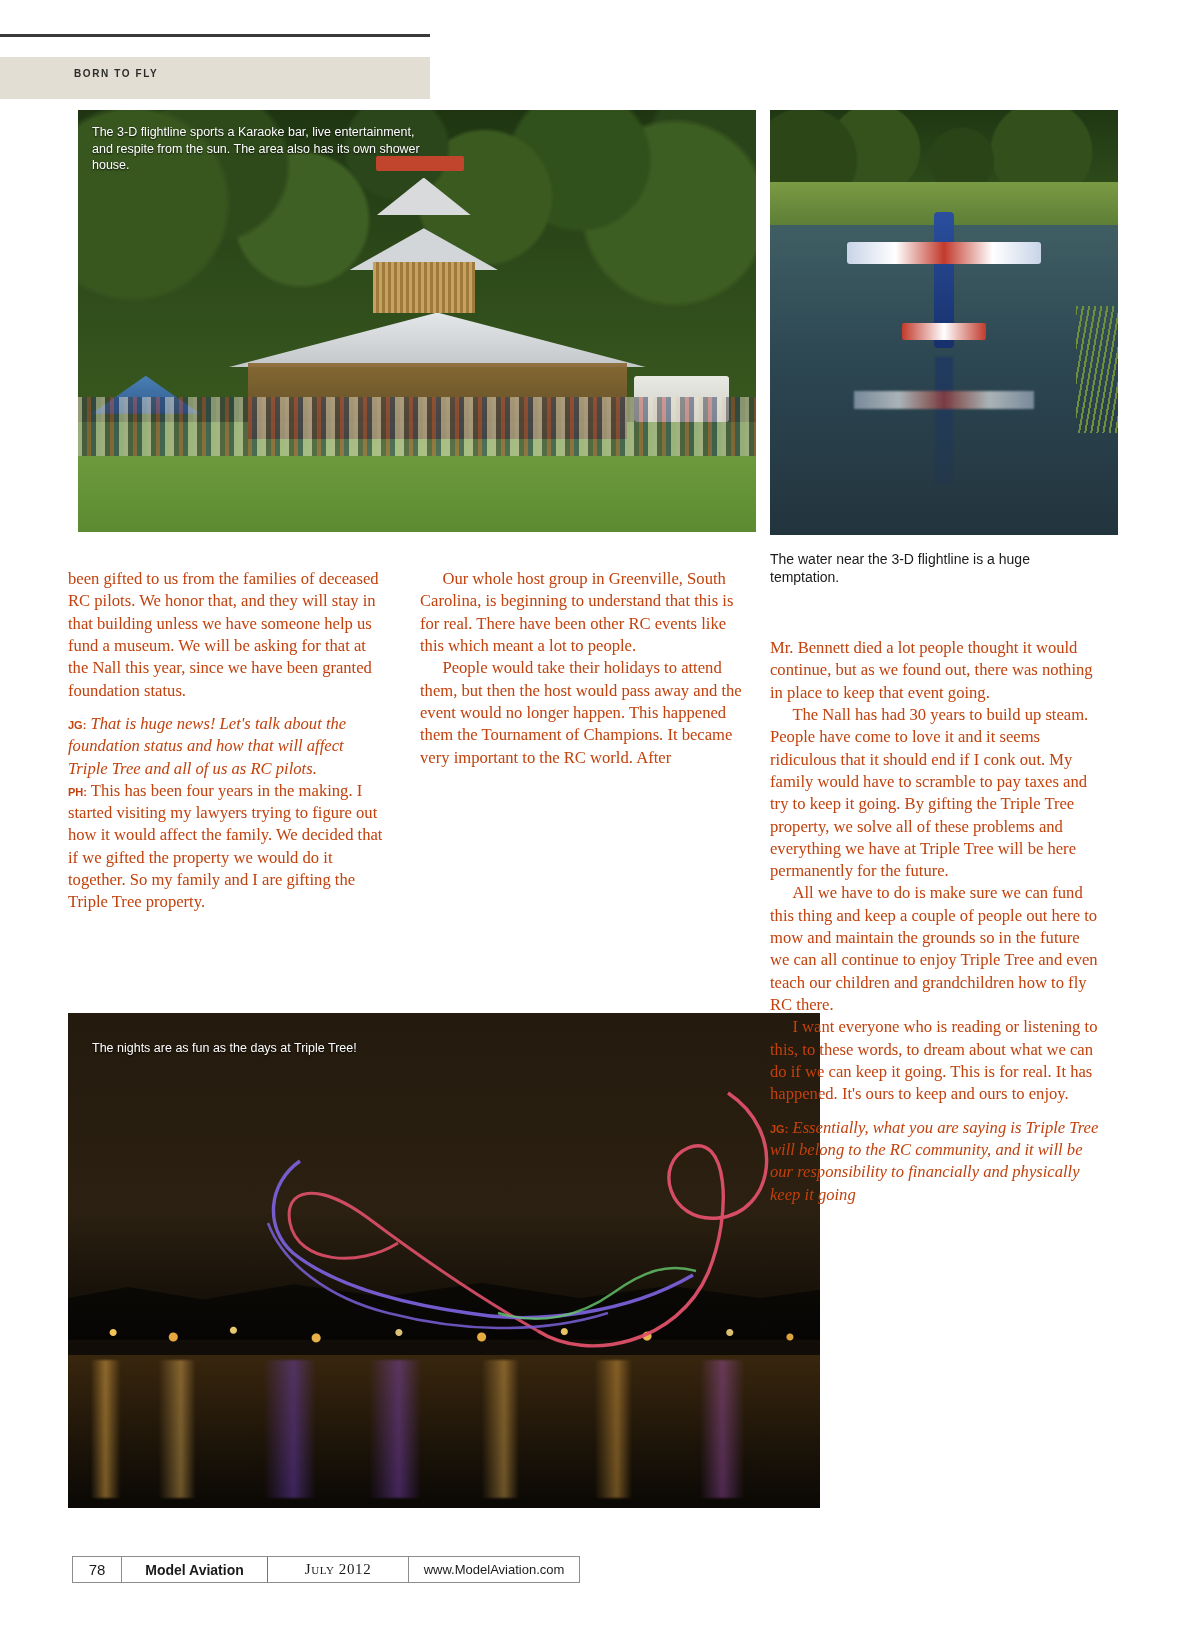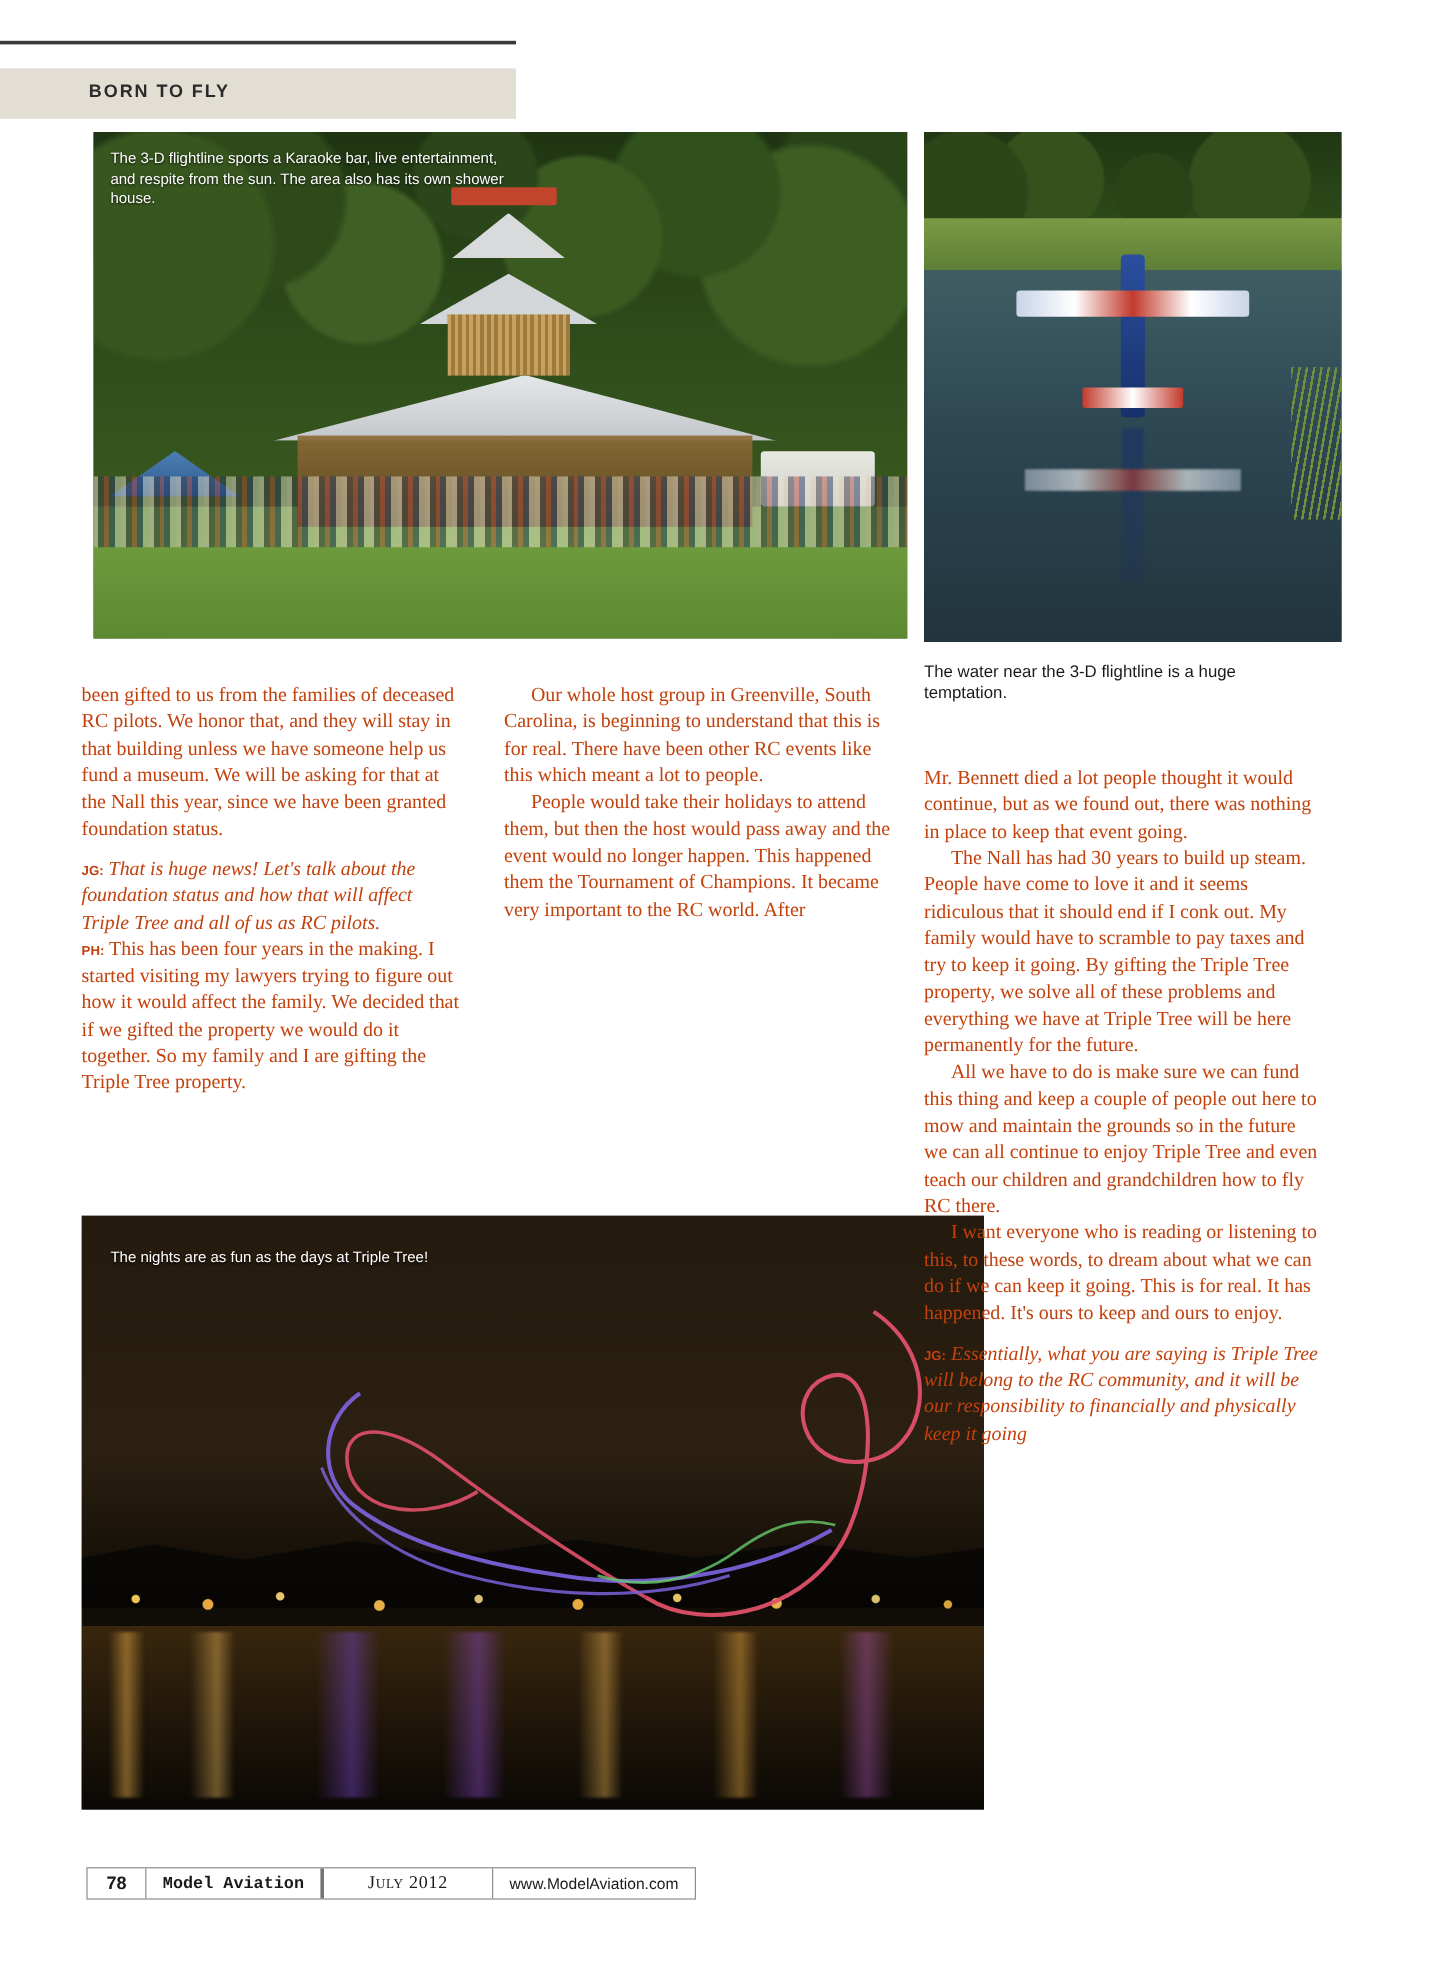--- a/index.html
+++ b/index.html
@@ -32,21 +32,21 @@
     width: 430px;
     height: 42px;
     background: #e3ded3;
   }
   .header-title {
     position: absolute;
     left: 74px;
     top: 68px;
     font-family: "Liberation Sans", sans-serif;
     font-weight: bold;
-    font-size: 15px;
+    font-size: 10px;
     letter-spacing: 1.6px;
     color: #2b2b2b;
   }
 
   
   .photo {
     position: absolute;
     overflow: hidden;
   }
   .caption-on-photo {
@@ -258,27 +258,27 @@
     width: 508px;
     height: 27px;
     border: 1px solid #8d8d8d;
     box-sizing: border-box;
     display: flex;
     align-items: center;
   }
   .footer > div { height: 100%; display:flex; align-items:center; }
   .f-page {
     width: 48px; justify-content:center;
-    font-family:"Liberation Sans", sans-serif; font-weight:bold; font-size:15px;
+    font-family:"Liberation Sans", sans-serif; font-weight:normal; font-size:15px;
     border-right:1px solid #8d8d8d;
   }
   .f-mag {
     width: 145px; justify-content:center;
-    font-family:Liberation Mono, monospace; font-weight:bold; font-size:14px;
-    border-right:3px solid #737373;
+    font-family:Liberation Sans, sans-serif; font-weight:bold; font-size:14px;
+    border-right:1px solid #737373;
   }
   .f-date {
     width: 140px; justify-content:center;
     font-family:"Liberation Serif", serif; font-size:15px; font-variant: small-caps;
     letter-spacing:.6px;
     border-right:1px solid #8d8d8d;
   }
   .f-url {
     flex:1; justify-content:center;
     font-family:"Liberation Sans", sans-serif; font-size:13px;

